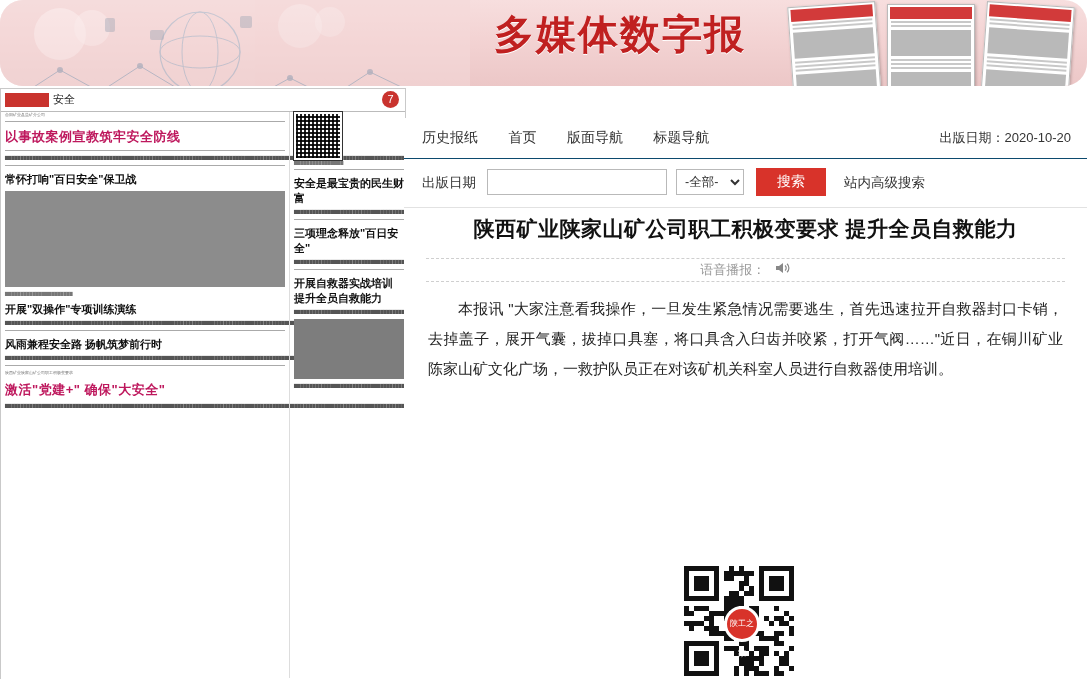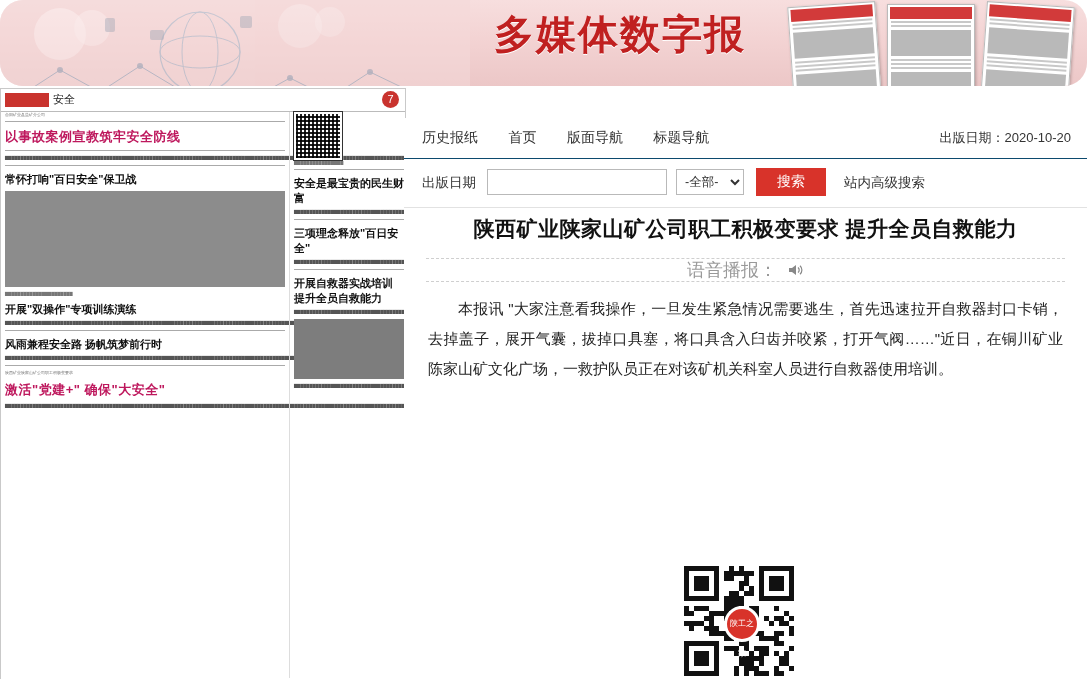--- a/index.html
+++ b/index.html
@@ -113,21 +113,21 @@
   .headline{
     margin:6px 24px 0;text-align:center;font-size:21px;font-weight:bold;color:#111;
     line-height:30px;letter-spacing:.5px;
   }
   .audio-row{
     position:relative;margin:14px 22px 0;height:22px;
     border-top:1px dashed #cfcfcf;border-bottom:1px dashed #cfcfcf;
   }
   .audio-inner{
     position:absolute;left:0;right:0;top:0;height:22px;text-align:center;
-    font-size:18px;color:#999;line-height:22px;
+    font-size:13px;color:#999;line-height:22px;
   }
   .speaker-icon{display:inline-block;vertical-align:middle;margin-left:6px;}
 
   .article{margin:12px 24px 0;font-size:15px;line-height:30px;color:#222;text-align:justify;}
   .article p{margin:0 0 6px;text-indent:2em;}
 
   .qr-wrap{position:absolute;left:280px;top:448px;}
   .qr-big{
     width:110px;height:110px;position:relative;
     background-color:#fff;

